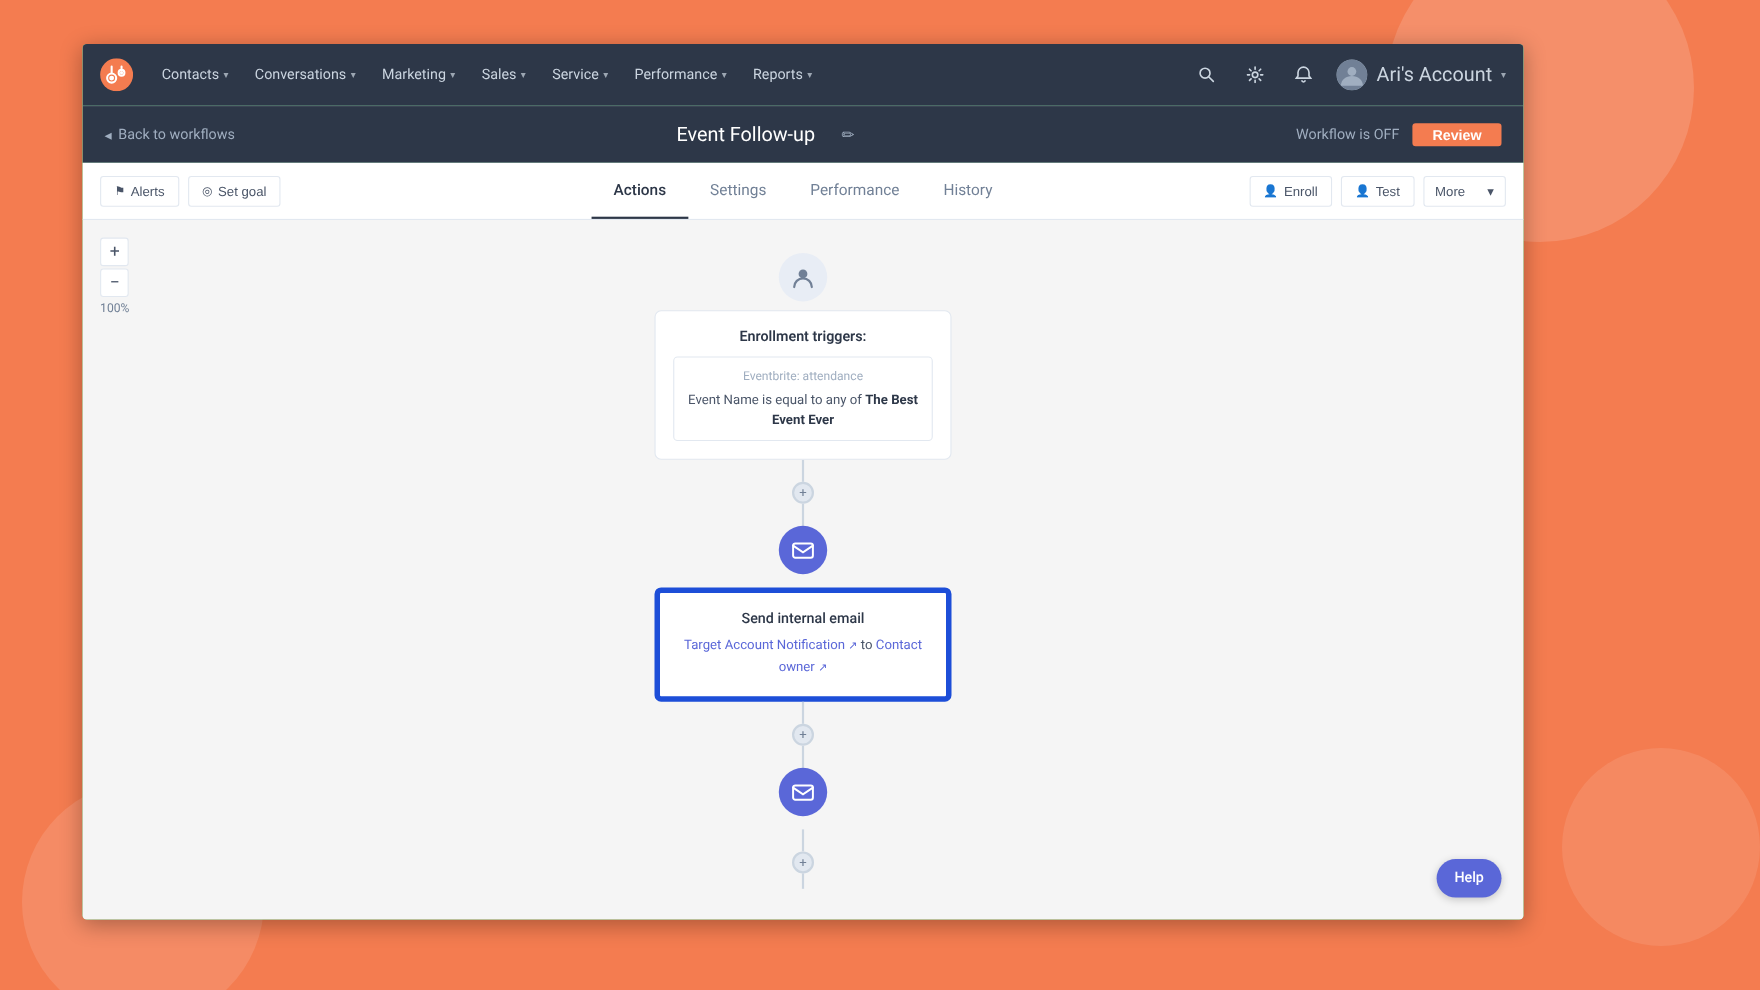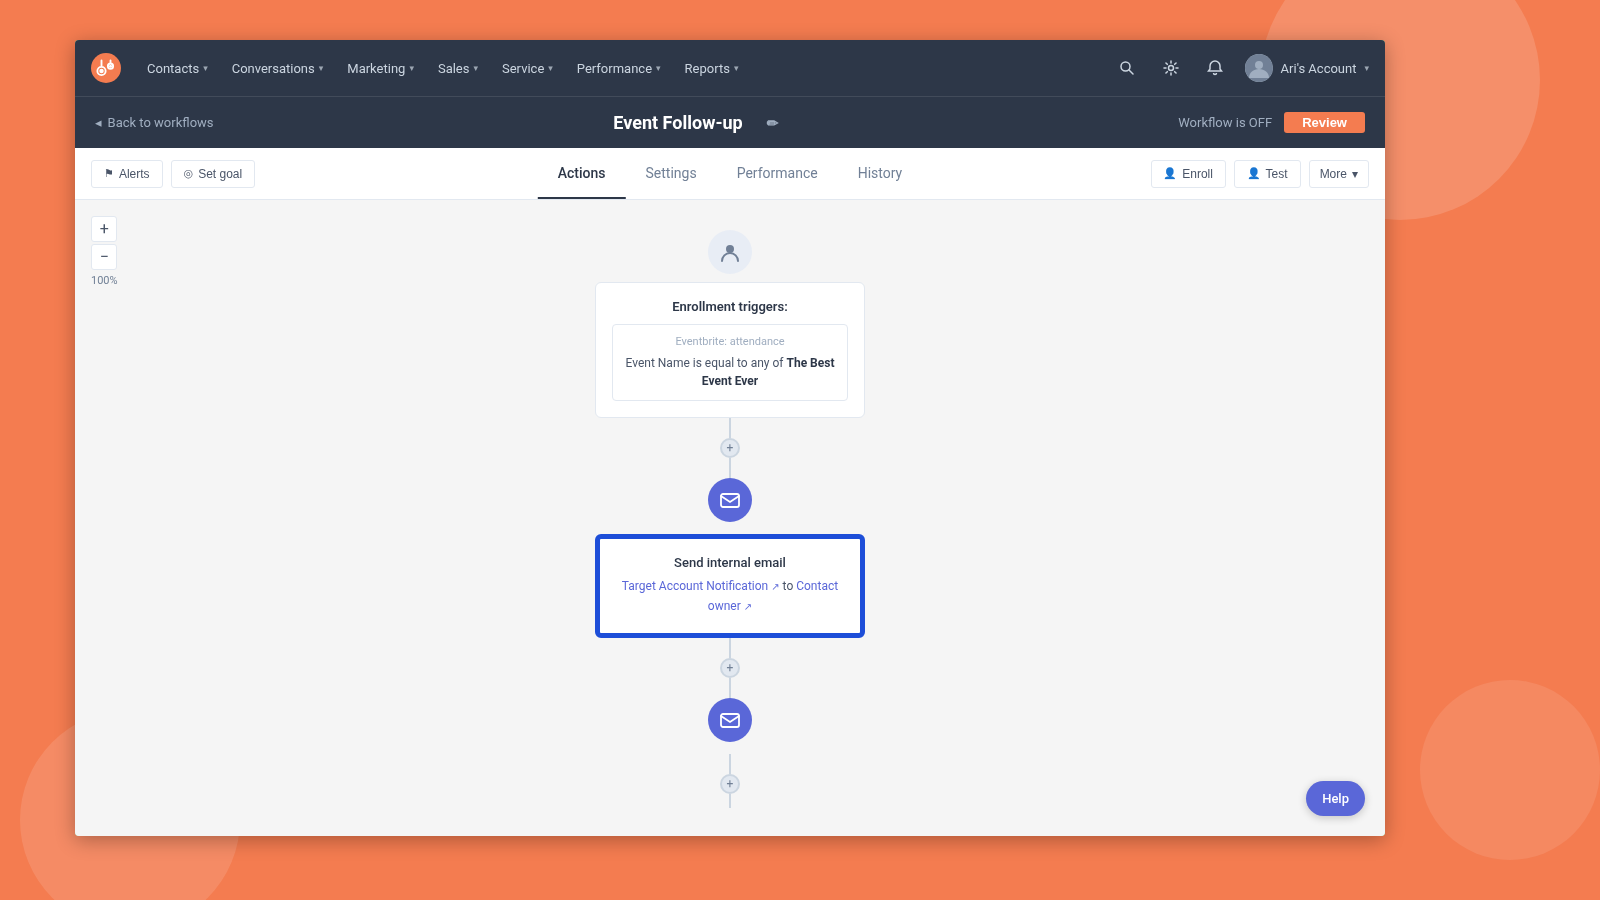--- a/index.html
+++ b/index.html
@@ -101,21 +101,21 @@
     }
     .avatar {
       width: 28px; height: 28px;
       border-radius: 50%;
       background: #a0aec0;
       display: flex; align-items: center; justify-content: center;
       overflow: hidden;
     }
     .account-name {
       color: #cbd5e0;
-      font-size: 13px;
+      font-size: 18px;
     }
 
     
     .sub-header {
       background: #2d3748;
       height: 52px;
       display: flex;
       align-items: center;
       padding: 0 20px;
       border-top: 1px solid rgba(255,255,255,0.1);
@@ -126,21 +126,21 @@
       color: #a0aec0;
       font-size: 13px;
       cursor: pointer;
       display: flex;
       align-items: center;
       gap: 6px;
     }
     .workflow-title {
       color: #fff;
       font-size: 18px;
-      font-weight: 700;
+      font-weight: 400;
       display: flex;
       align-items: center;
       gap: 24px;
     }
     .edit-icon {
       color: #a0aec0;
       font-size: 14px;
       cursor: pointer;
     }
     .sub-header-right {
@@ -226,21 +226,21 @@
       border: 1px solid #e2e8f0;
       border-radius: 3px;
       background: #fff;
       font-size: 12px;
       color: #4a5568;
       cursor: pointer;
     }
     .more-btn {
       display: flex;
       align-items: center;
-      gap: 5px;
+      gap: 20px;
       padding: 6px 10px;
       border: 1px solid #e2e8f0;
       border-radius: 3px;
       background: #fff;
       font-size: 12px;
       color: #4a5568;
       cursor: pointer;
     }
 
     

